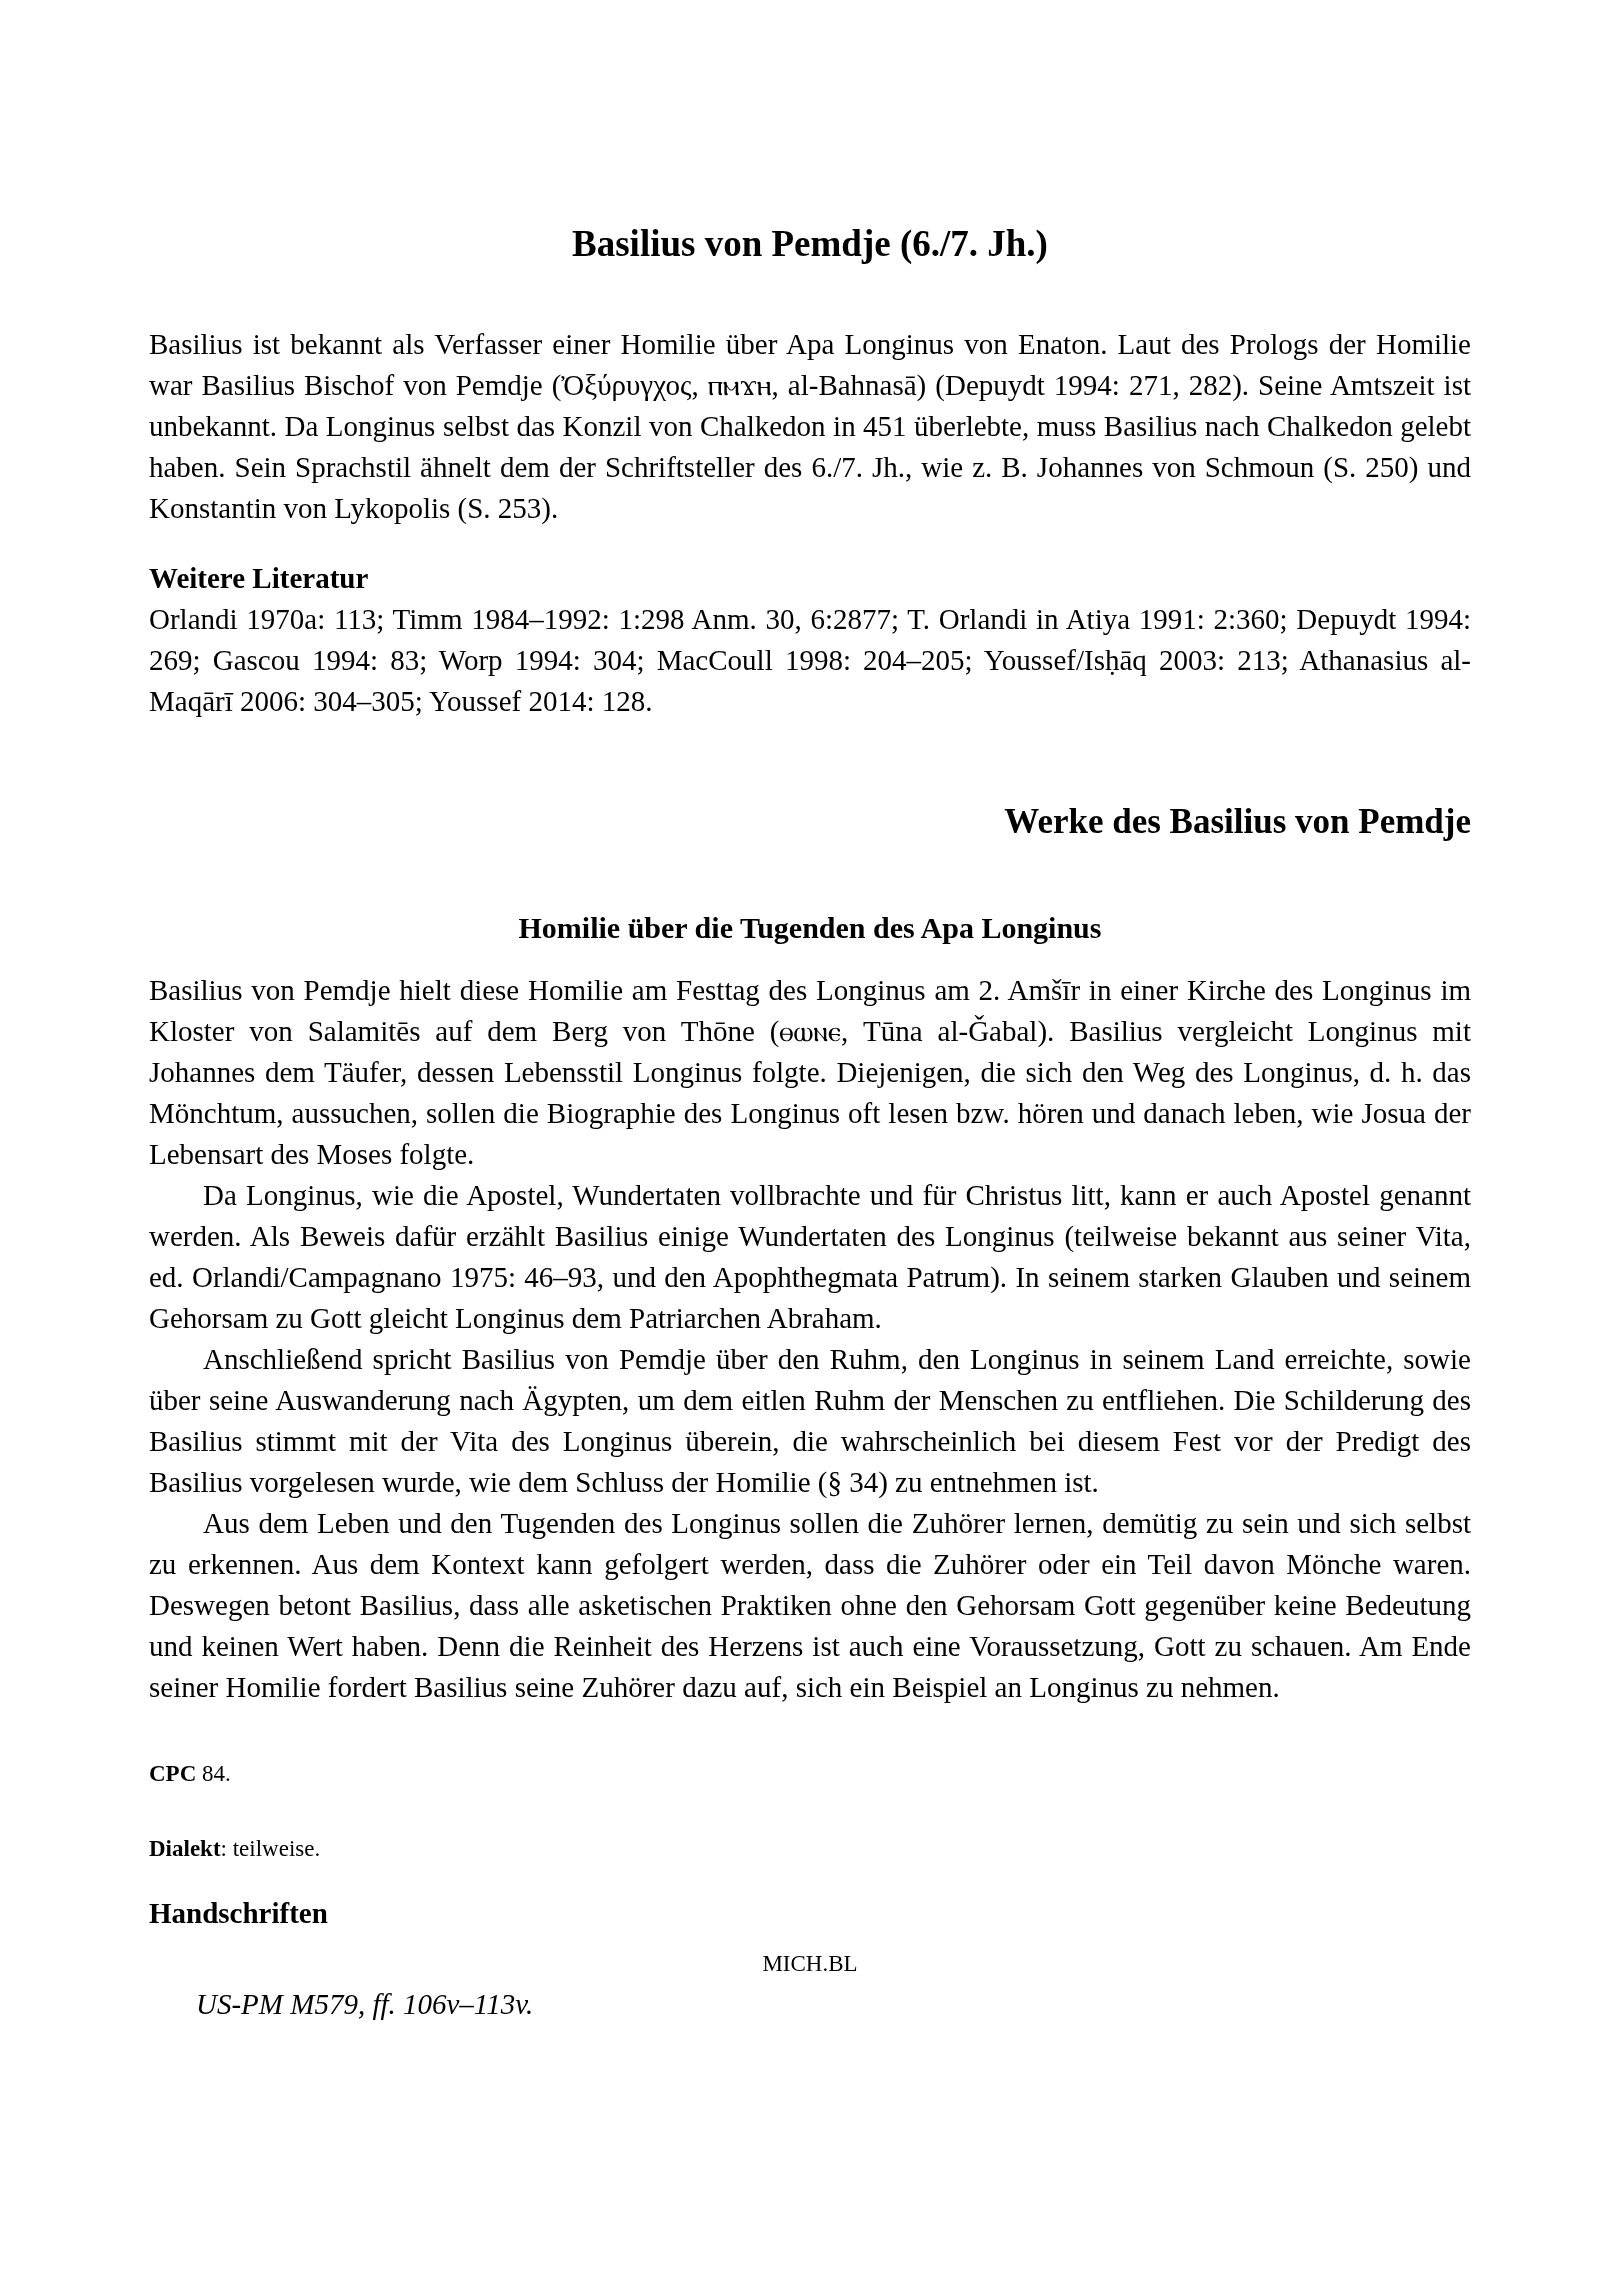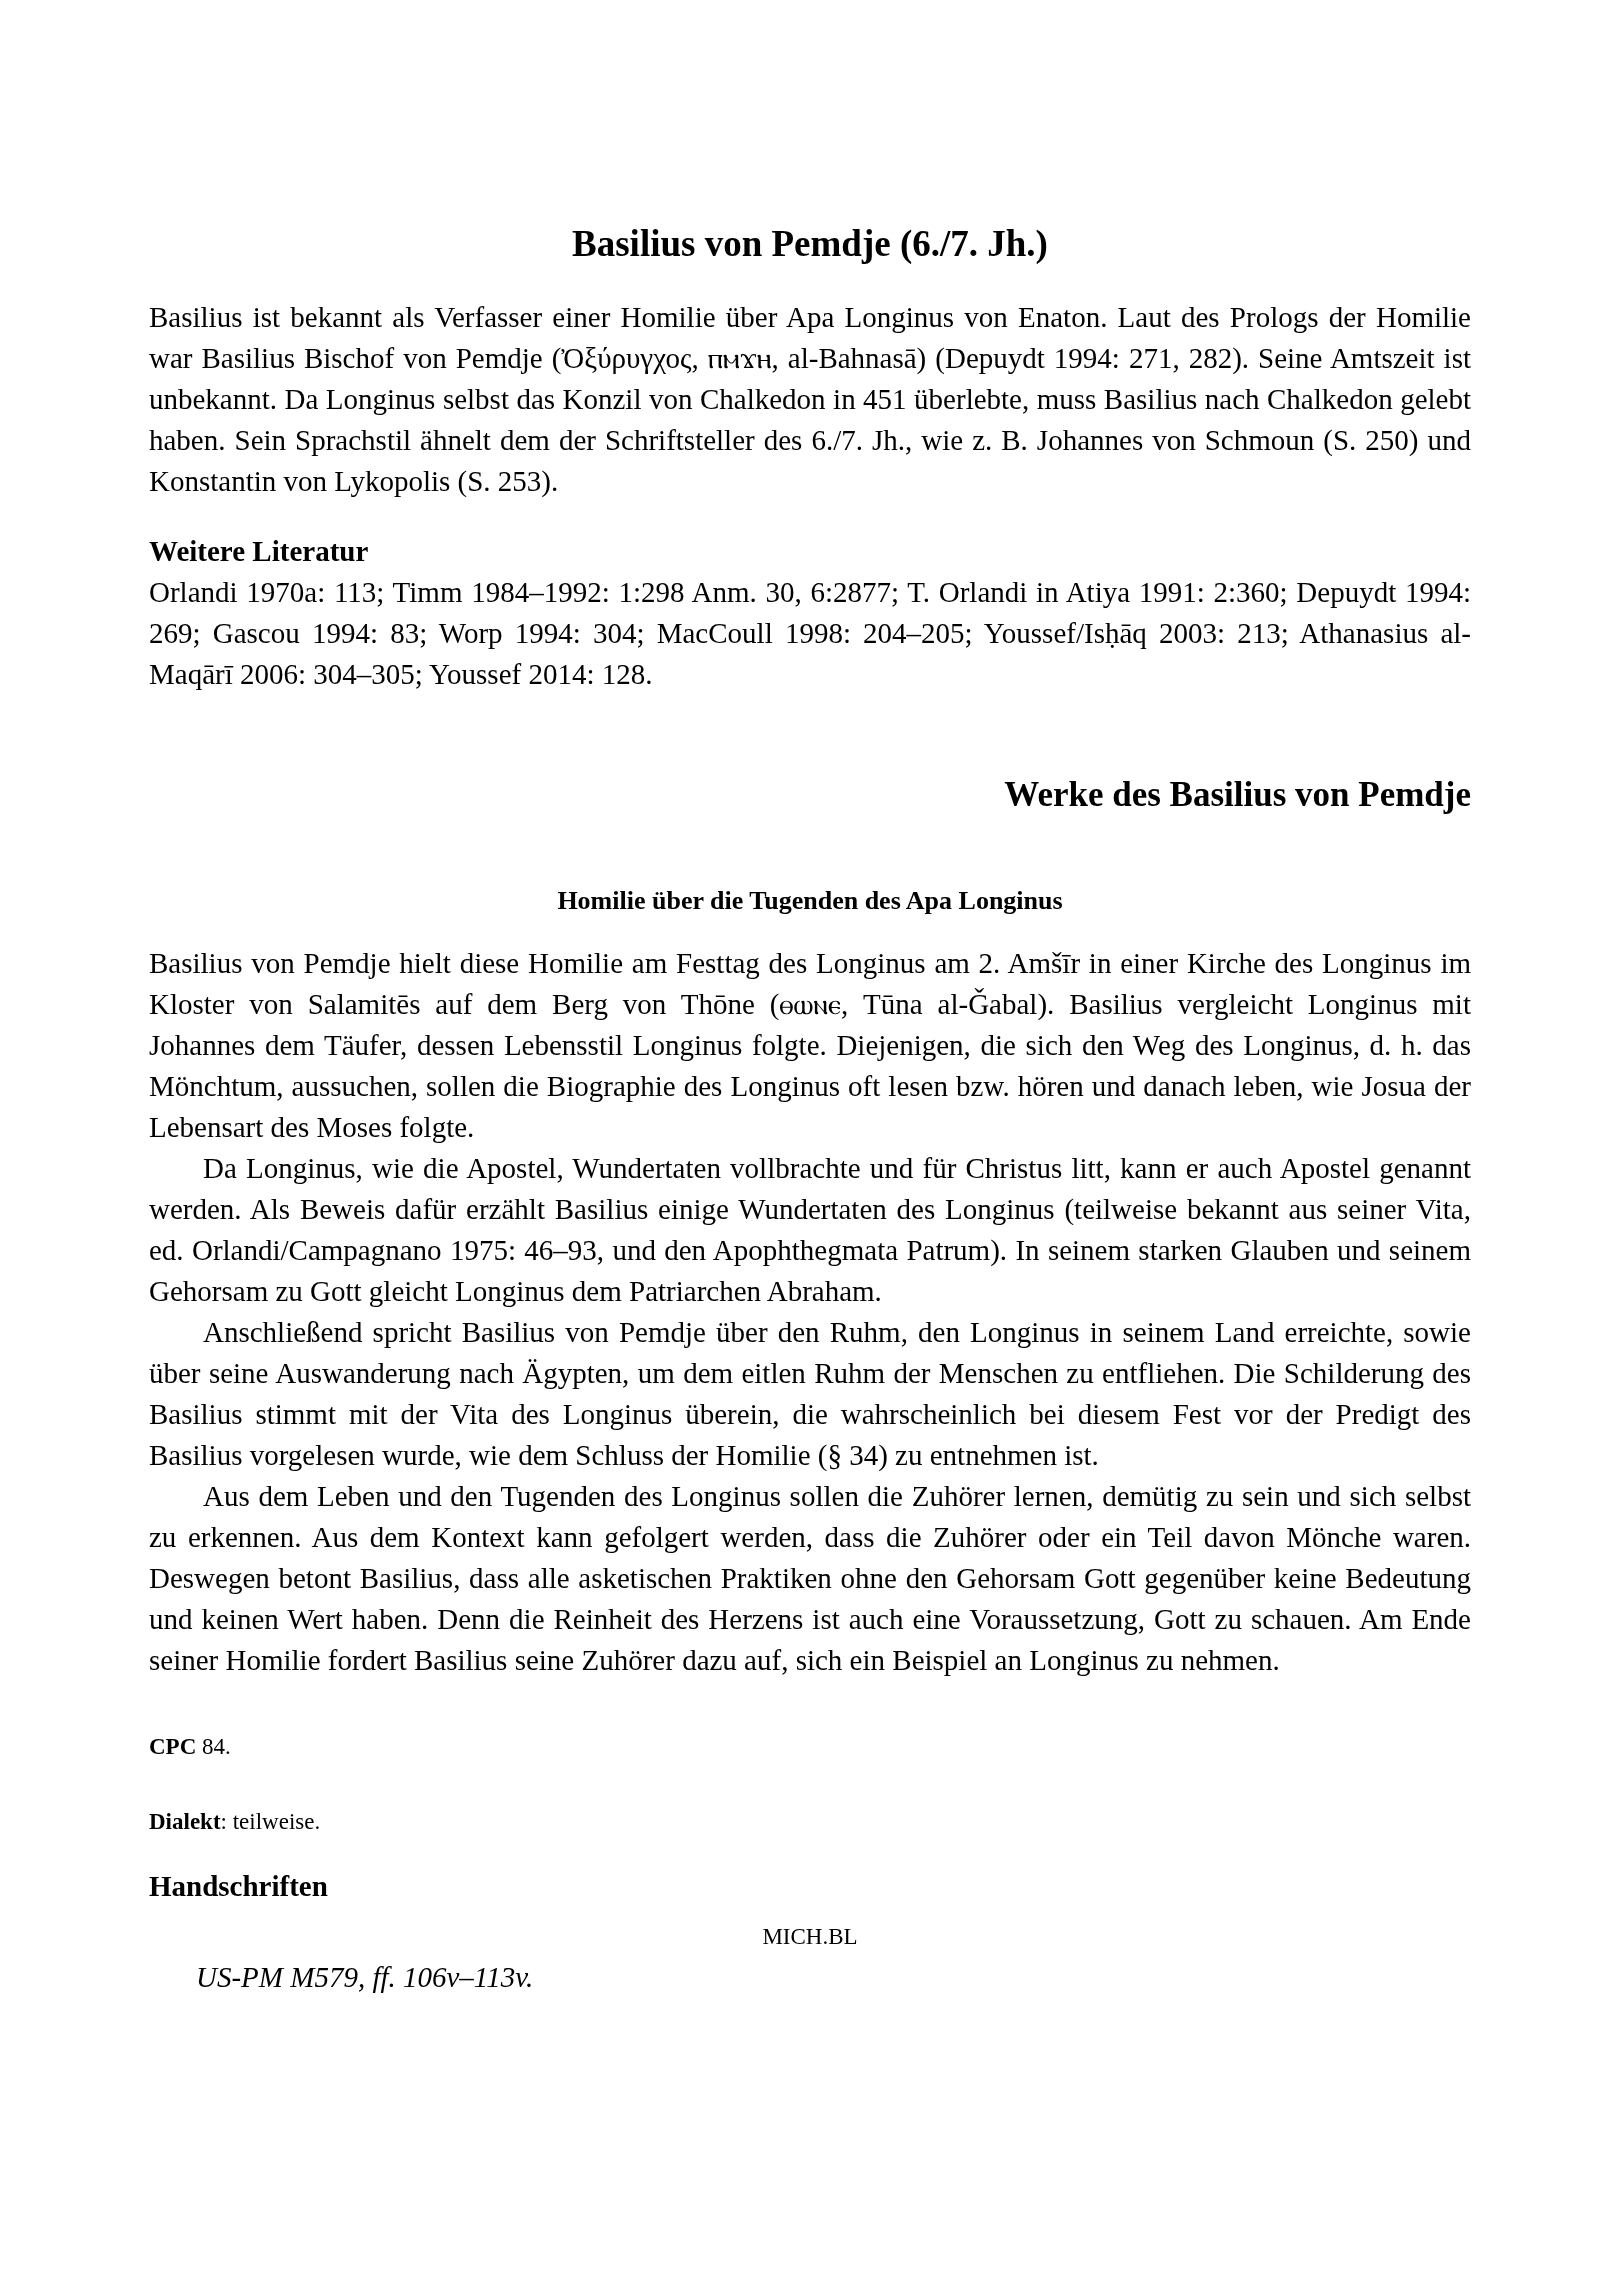--- a/index.html
+++ b/index.html
@@ -30,42 +30,42 @@
     font-weight: bold;
     text-align: center;
   }
   .para {
     margin: 0;
     font-size: 29px;
     line-height: 41px;
     text-align: justify;
   }
   .intro {
-    margin-top: 31px;
+    margin-top: 58px;
   }
   .run-head {
     margin: 0;
     font-size: 29px;
     line-height: 41px;
     font-weight: bold;
     text-align: left;
   }
   .lit-heading {
     margin-top: 29px;
   }
   .works-heading {
     margin: 76px 0 0 0;
     font-size: 35px;
     line-height: 47px;
     font-weight: bold;
     text-align: right;
   }
   .homily-heading {
     margin: 61px 0 0 0;
-    font-size: 26px;
+    font-size: 30px;
     line-height: 43px;
     font-weight: bold;
     text-align: center;
   }
   .body-first {
     margin-top: 20.6px;
   }
   .indent {
     text-indent: 54px;
   }

